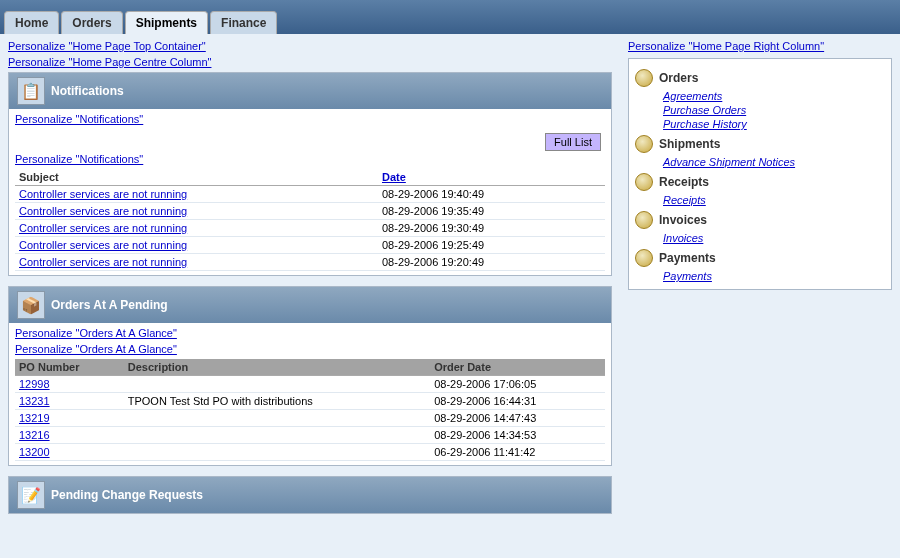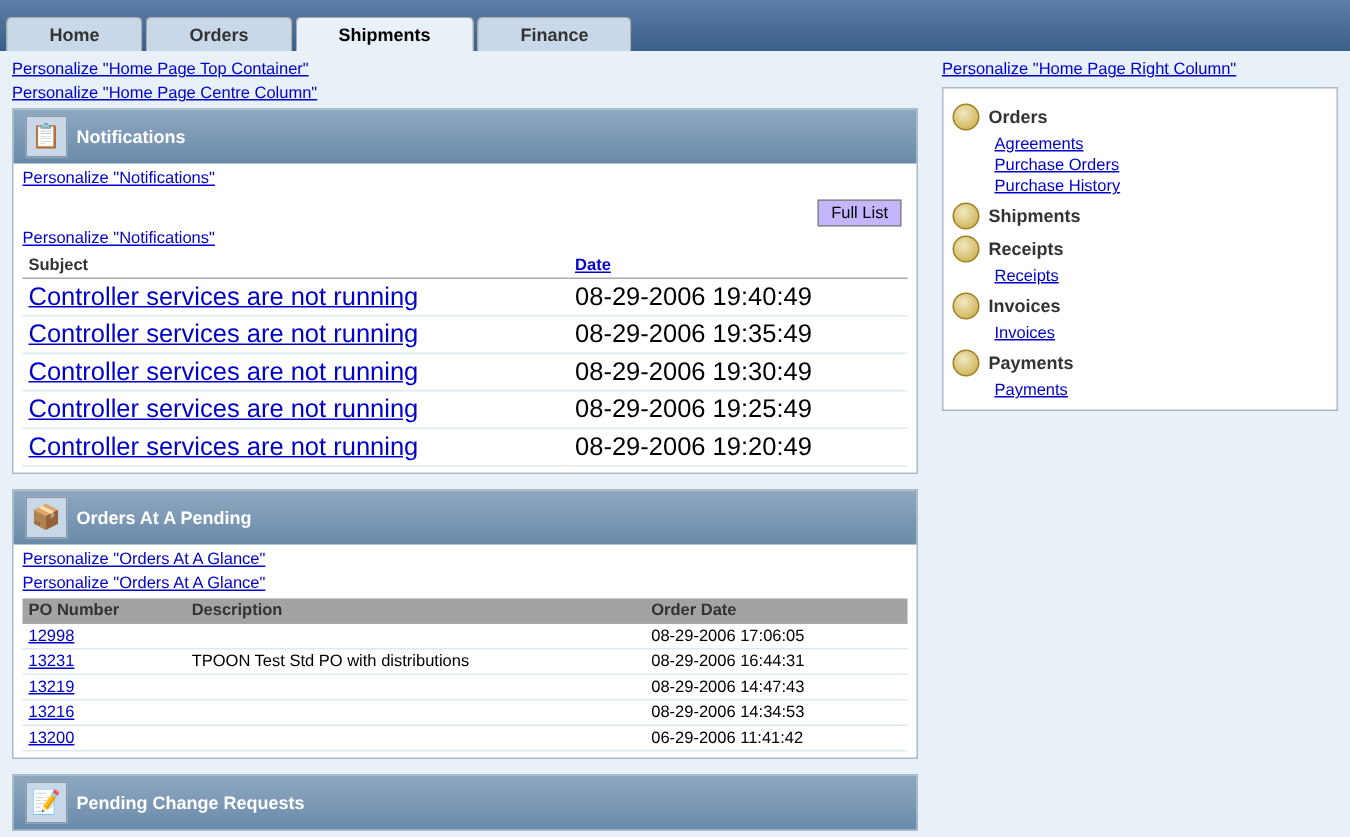--- a/index.html
+++ b/index.html
@@ -1,59 +1,59 @@
 <!DOCTYPE html>
 <html><head>
   <meta charset="utf-8">
   <style>
     * { margin: 0; padding: 0; box-sizing: border-box; }
     body { font-family: Arial, sans-serif; font-size: 12px; background: #d0dce8; width: 900px; height: 558px; overflow: hidden; }
 
     
     .top-nav { display: flex; align-items: flex-end; background: linear-gradient(to bottom, #5b7fa6, #3a5f8a); padding: 4px 4px 0 4px; height: 34px; }
-    .tab { padding: 4px 28px; border-radius: 4px 4px 0 0; cursor: pointer; font-size: 12px; font-weight: bold; border: 1px solid #aaa; border-bottom: none; background: #c8d8e8; color: #333; margin-right: 2px; }
+    .tab { padding: 4px 10px; border-radius: 4px 4px 0 0; cursor: pointer; font-size: 12px; font-weight: bold; border: 1px solid #aaa; border-bottom: none; background: #c8d8e8; color: #333; margin-right: 2px; }
     .tab.active { background: #e8f0f8; color: #000; }
 
     
     .main-area { display: flex; background: #e8f0f8; height: calc(558px - 34px); }
 
     
     .centre-col { flex: 1; padding: 6px 8px; overflow-y: auto; }
     .personalize-link { color: #0000cc; font-size: 11px; text-decoration: underline; cursor: pointer; display: block; margin-bottom: 4px; }
 
     
     .section-box { background: #fff; border: 1px solid #aab8c8; margin-bottom: 10px; }
     .section-header { background: linear-gradient(to bottom, #8fa8c0, #6a8aaa); color: #fff; font-weight: bold; font-size: 12px; padding: 4px 8px; display: flex; align-items: center; gap: 6px; }
 
     
     .notifications-inner { padding: 4px 6px; }
     .full-list-btn { float: right; padding: 2px 8px; font-size: 11px; background: #c4b5fd; border: 1px solid #888; cursor: pointer; margin: 4px 4px 2px 0; }
     .notif-table { width: 100%; border-collapse: collapse; margin-top: 2px; }
     .notif-table th { text-align: left; font-size: 11px; font-weight: bold; color: #333; padding: 2px 4px; border-bottom: 1px solid #aaa; }
     .notif-table th.date-col { color: #0000cc; text-decoration: underline; cursor: pointer; }
-    .notif-table td { padding: 2px 4px; font-size: 17px; border-bottom: 1px solid #e0e8f0; }
+    .notif-table td { padding: 2px 4px; font-size: 11px; border-bottom: 1px solid #e0e8f0; }
     .notif-table td a { color: #0000cc; text-decoration: underline; cursor: pointer; }
 
     
     .orders-table { width: 100%; border-collapse: collapse; }
     .orders-table th { text-align: left; font-size: 11px; font-weight: bold; color: #333; padding: 2px 4px; border-bottom: 1px solid #aaa; background: #a3a3a3; }
     .orders-table td { padding: 2px 4px; font-size: 11px; border-bottom: 1px solid #e0e8f0; }
     .orders-table td a { color: #0000cc; text-decoration: underline; cursor: pointer; }
 
     
     .pending-header { background: linear-gradient(to bottom, #8fa8c0, #6a8aaa); color: #fff; font-weight: bold; font-size: 12px; padding: 4px 8px; display: flex; align-items: center; gap: 6px; }
 
     
     .right-col { width: 280px; padding: 6px 8px; }
     .right-box { background: #fff; border: 1px solid #aab8c8; padding: 6px; }
     .right-personalize { color: #0000cc; font-size: 11px; text-decoration: underline; cursor: pointer; display: block; margin-bottom: 6px; }
     .nav-section { display: flex; align-items: center; margin: 4px 0 2px 0; }
     .nav-circle { width: 18px; height: 18px; border-radius: 50%; background: radial-gradient(circle at 40% 35%, #f0e8c0, #c8a840); border: 1px solid #a08020; flex-shrink: 0; margin-right: 6px; }
     .nav-section-label { font-weight: bold; font-size: 12px; color: #333; }
-    .nav-subitem { padding: 1px 0 1px 28px; font-size: 11px; }
+    .nav-subitem { padding: 1px 0 1px 28px; font-size: 11px; font-style: italic; }
     .nav-subitem a { color: #0000cc; text-decoration: underline; cursor: pointer; }
 
     
     .box-icon { width: 28px; height: 28px; background: #c8d8e8; border: 1px solid #8898a8; display: flex; align-items: center; justify-content: center; font-size: 16px; }
 
     .clearfix::after { content: ''; display: table; clear: both; }
   </style>
 </head>
 <body>
 
@@ -182,20 +182,21 @@
   </div>
             <div class="nav-subitem"><a>Agreements</a></div>
             <div class="nav-subitem"><a>Purchase Orders</a></div>
             <div class="nav-subitem"><a>Purchase History</a></div>
           </div>
           <div>
             <div class="nav-section">
     <div class="nav-circle"></div>
     <span class="nav-section-label">Shipments</span>
   </div>
+            <div class="nav-subitem"><a>Advance Shipment Notices</a></div>
           </div>
           <div>
             <div class="nav-section">
     <div class="nav-circle"></div>
     <span class="nav-section-label">Receipts</span>
   </div>
             <div class="nav-subitem"><a>Receipts</a></div>
           </div>
           <div>
             <div class="nav-section">

